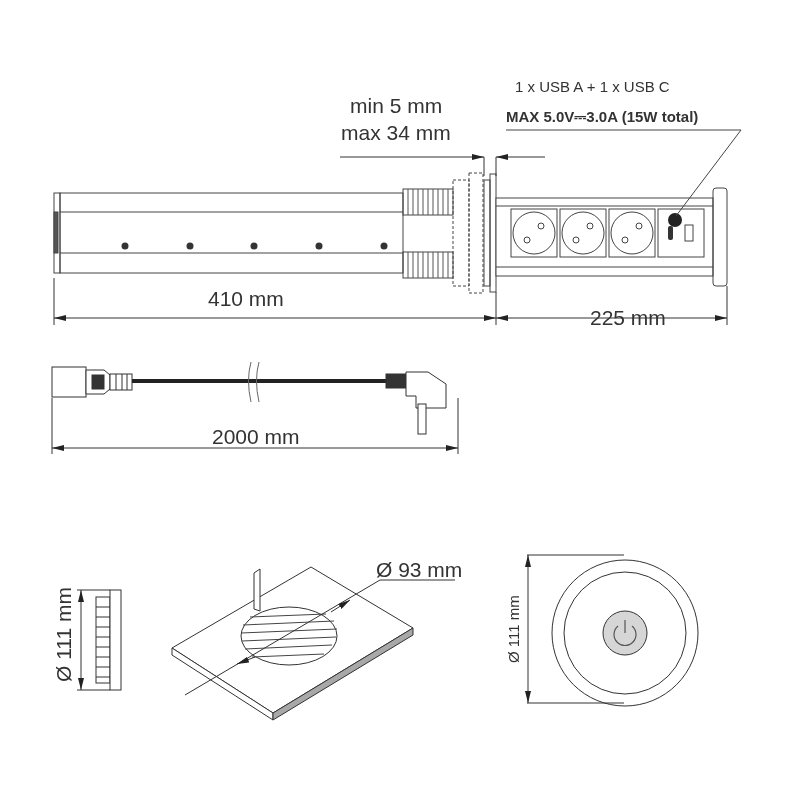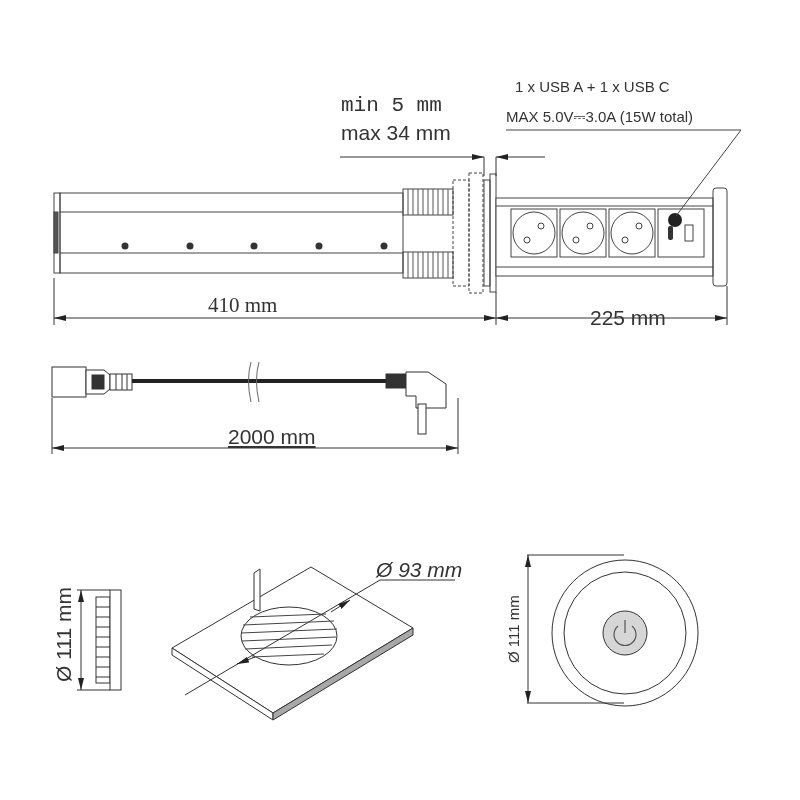--- a/index.html
+++ b/index.html
@@ -177,28 +177,28 @@
       <path d="M618,626 a11,11 0 1,0 14,0"></path>
       <line x1="625" y1="620" x2="625" y2="633"></line>
     </g>
     <line x1="527" y1="555" x2="624" y2="555"></line>
     <line x1="527" y1="703" x2="624" y2="703"></line>
     <line x1="528" y1="555" x2="528" y2="703" marker-start="url(#arr)" marker-end="url(#arr)"></line>
   </g>
 </svg>
 
 <div class="lbl lbl-small" style="left:515px; top:78px;">1 x USB A + 1 x USB C</div>
-<div class="lbl lbl-small" style="left:506px; top:108px;">
+<div class="lbl lbl-small" style="left:506px; top:108px;font-weight:bold;">
   <span>MAX 5.0V</span><span>⎓</span><span>3.0A  (15W total)</span>
 </div>
 
-<div class="lbl lbl-big" style="left:341px; top:94px;font-family:Liberation Mono, monospace;">min 5 mm</div>
+<div class="lbl lbl-big" style="left:350px; top:94px;">min 5 mm</div>
 <div class="lbl lbl-big" style="left:341px; top:121px;">max 34 mm</div>
 
-<div class="lbl lbl-big" style="left:208px; top:293px;font-family:Liberation Serif, serif;">410 mm</div>
+<div class="lbl lbl-big" style="left:208px; top:287px;">410 mm</div>
 <div class="lbl lbl-big" style="left:590px; top:306px;">225 mm</div>
 
-<div class="lbl lbl-big" style="left:228px; top:425px;text-decoration:underline;">2000 mm</div>
-
-<div class="lbl lbl-big" style="left:376px; top:558px;font-style:italic;">Ø 93 mm</div>
+<div class="lbl lbl-big" style="left:212px; top:425px;">2000 mm</div>
+
+<div class="lbl lbl-big" style="left:376px; top:558px;">Ø 93 mm</div>
 
 <div class="lbl lbl-big lbl-vert" style="left:52px; top:682px;">Ø 111 mm</div>
 <div class="lbl lbl-small lbl-vert" style="left:505px; top:663px;">Ø 111 mm</div>
 
 </body></html>

